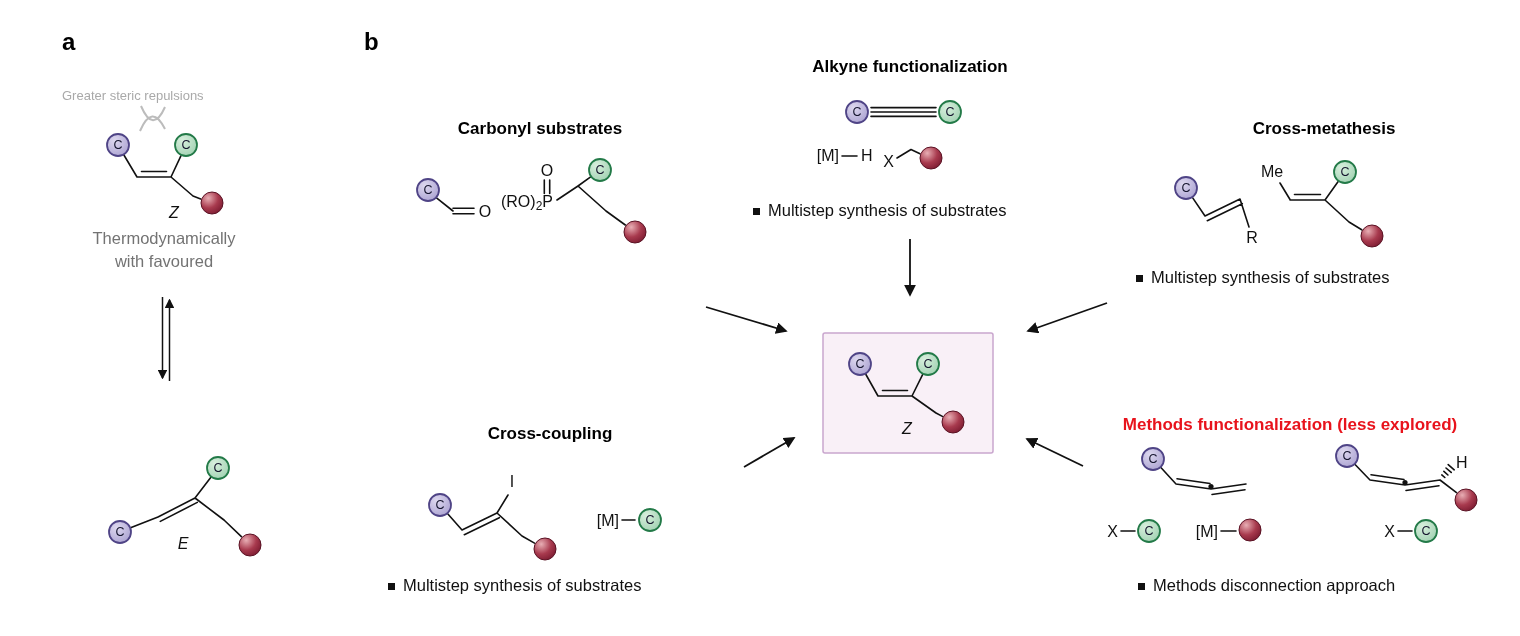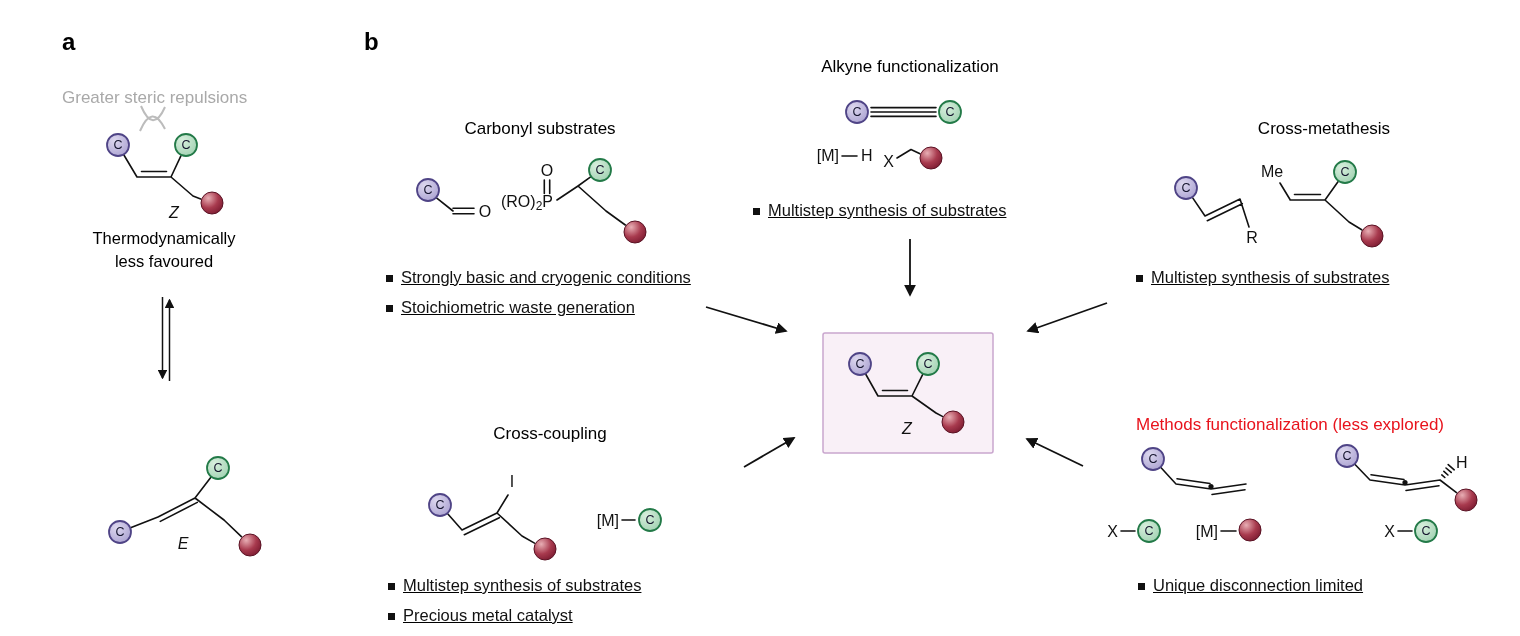--- a/index.html
+++ b/index.html
@@ -3,27 +3,27 @@
 <meta charset="utf-8">
 <style>
   * { margin:0; padding:0; box-sizing:border-box; }
   html,body { width:1520px; height:636px; background:#ffffff; overflow:hidden;
               font-family:"Liberation Sans", sans-serif; }
   .canvas { position:absolute; left:0; top:0; width:1520px; height:636px; }
   svg.art { position:absolute; left:0; top:0; }
   .abs { position:absolute; white-space:nowrap; }
   .panel-label { font-size:24px; font-weight:700; color:#000; }
   .h { font-size:17px; color:#000; }
-  .cx { transform:translateX(-50%); }
+  .cx { transform:translateX(-50%);font-weight:bold; }
   .red { color:#e8131c; }
-  .gray { color:#a9a9a9; font-size:17px; }
-  .thermo { font-size:16.5px; line-height:23px; text-align:center; color:#000000;
+  .gray { color:#a9a9a9; font-size:13px; }
+  .thermo { font-size:16.5px; line-height:23px; text-align:center; color:#737373;
             transform:translateX(-50%); }
   .bullets { position:absolute; }
-  .brow { display:flex; margin-bottom:11px;text-decoration:underline; }
+  .brow { display:flex; margin-bottom:11px; }
   .sq { width:7px; height:7px; background:#111; margin:7px 8px 0 0; flex:none; }
   .btxt { font-size:16.5px; color:#111; white-space:nowrap; }
   
   .bond { stroke:#111; stroke-width:1.6; fill:none; stroke-linecap:round; }
   .arrow { stroke:#111; stroke-width:1.8; fill:none; }
   .eq { stroke:#111; stroke-width:1.5; fill:none; }
   .clash { stroke:#bcbcbc; stroke-width:2; fill:none; }
   .ap { fill:url(#gradP); stroke:#4f4486; stroke-width:1.8; }
   .ag { fill:url(#gradG); stroke:#237a48; stroke-width:1.8; }
   .asp { fill:url(#gradS); stroke:#5a1224; stroke-width:1; }
@@ -228,65 +228,51 @@
   </g>
 </svg>
 
 <div class="abs panel-label" style="left:62px; top:28px">a</div>
 <div class="abs panel-label" style="left:364px; top:28px">b</div>
 
 <div class="abs gray" style="left:62px; top:88px">Greater steric repulsions</div>
 
 <div class="abs thermo" style="left:164px; top:227px">
   <div>Thermodynamically</div>
-  <div>less favoured</div>
+  <div>with favoured</div>
 </div>
 
 <div class="abs h cx" style="left:540px; top:119px">Carbonyl substrates</div>
 <div class="abs h cx" style="left:910px; top:57px">Alkyne functionalization</div>
 <div class="abs h cx" style="left:1324px; top:119px">Cross-metathesis</div>
 <div class="abs h cx" style="left:550px; top:424px">Cross-coupling</div>
 <div class="abs h cx red" style="left:1290px; top:415px">Methods functionalization (less explored)</div>
 
-<div class="bullets" style="left:386px; top:268px">
-  <div class="brow">
-    <span class="sq"></span>
-    <span class="btxt">Strongly basic and cryogenic conditions</span>
-  </div>
-  <div class="brow">
-    <span class="sq"></span>
-    <span class="btxt">Stoichiometric waste generation</span>
-  </div>
-</div>
 
 <div class="bullets" style="left:753px; top:201px">
   <div class="brow">
     <span class="sq"></span>
     <span class="btxt">Multistep synthesis of substrates</span>
   </div>
 </div>
 
 <div class="bullets" style="left:1136px; top:268px">
   <div class="brow">
     <span class="sq"></span>
     <span class="btxt">Multistep synthesis of substrates</span>
   </div>
 </div>
 
 <div class="bullets" style="left:388px; top:576px">
   <div class="brow">
     <span class="sq"></span>
     <span class="btxt">Multistep synthesis of substrates</span>
   </div>
-  <div class="brow">
-    <span class="sq"></span>
-    <span class="btxt">Precious metal catalyst</span>
-  </div>
 </div>
 
 <div class="bullets" style="left:1138px; top:576px">
   <div class="brow">
     <span class="sq"></span>
-    <span class="btxt">Unique disconnection limited</span>
+    <span class="btxt">Methods disconnection approach</span>
   </div>
 </div>
 
 </div>
 
 </body></html>

